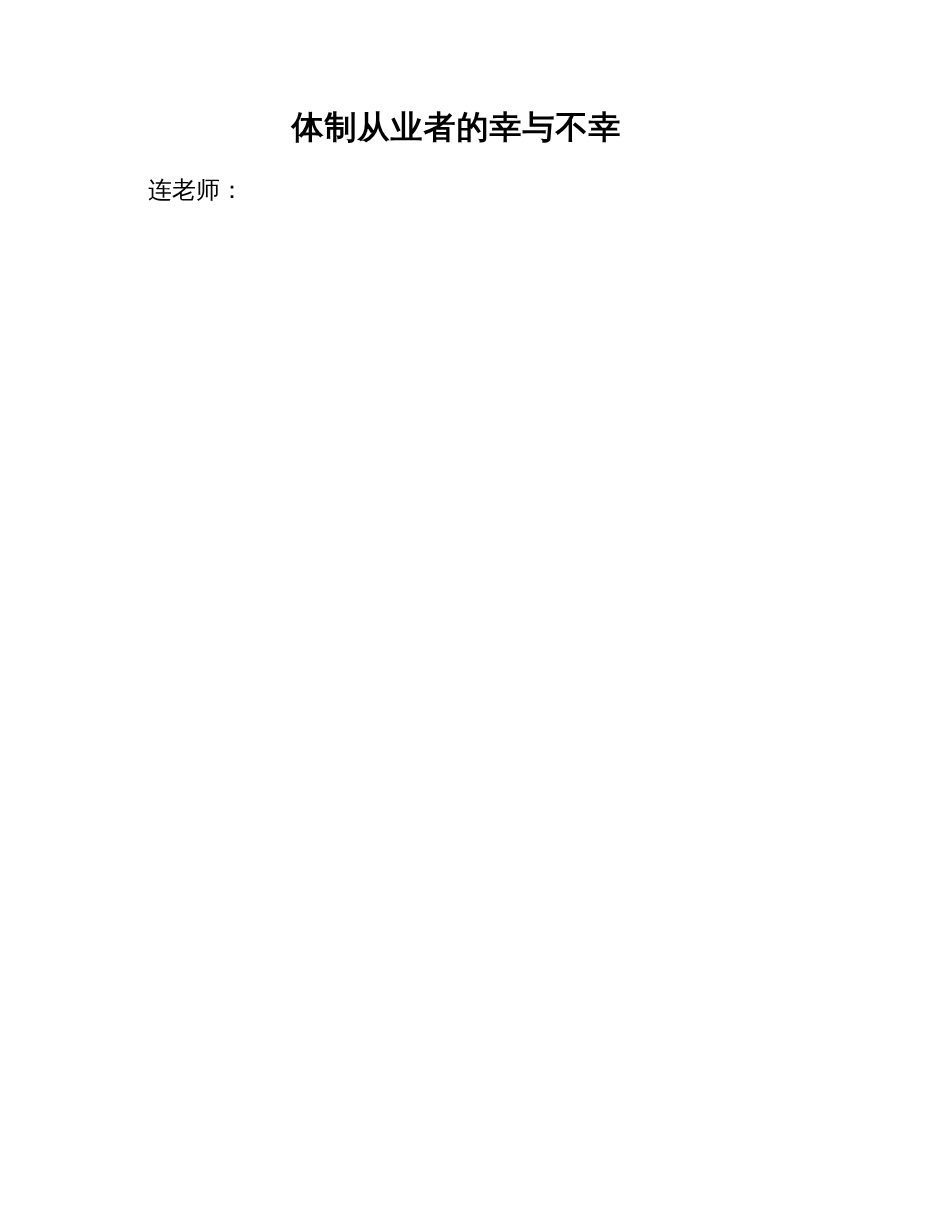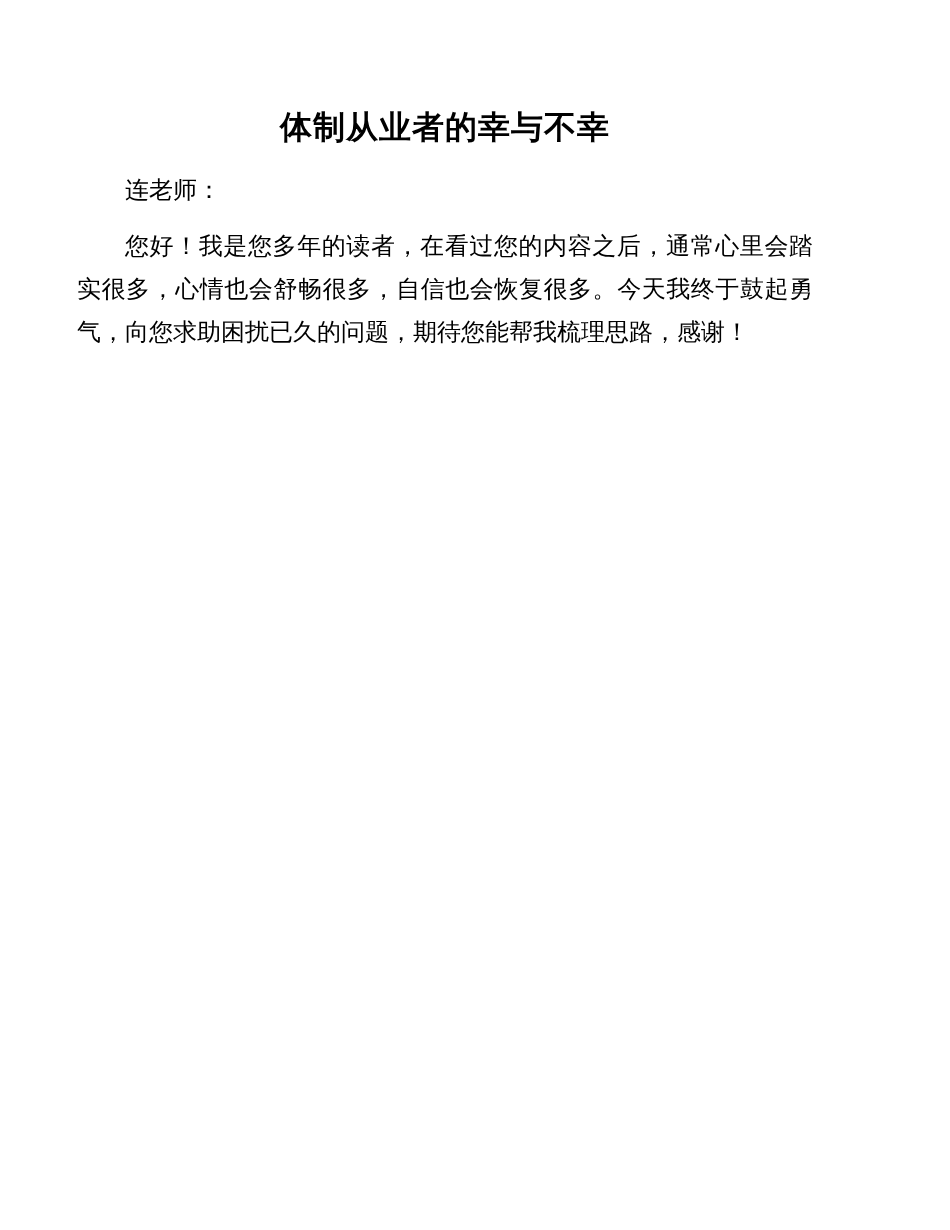--- a/index.html
+++ b/index.html
@@ -7,21 +7,21 @@
     padding: 0;
     background: #ffffff;
   }
   .page {
     position: relative;
     width: 950px;
     height: 1230px;
     box-sizing: border-box;
     background: #ffffff;
     color: #000000;
-    padding: 103px 137px 0 77px;
+    padding: 103px 137px 0 100px;
     overflow: hidden;
     font-family: "Liberation Sans", "DejaVu Sans", sans-serif;
   }
   .doc-title {
     margin: 0 0 17px 0;
     font-size: 32px;
     line-height: 48px;
     font-weight: 700;
     text-align: center;
     letter-spacing: 1px;
@@ -44,16 +44,15 @@
   }
 </style>
 </head>
 <body>
 
 <div class="page">
   <h1 class="doc-title">体制从业者的幸与不幸</h1>
 
   <p class="doc-greeting">连老师：</p>
 
-  <p class="doc-paragraph">您好！我是您多年的读者，在看过您的内容之后，通常心里会踏实很多，心情也会舒畅很多，自信也会恢复很多。今天我终于鼓起勇气，向您求助困扰已久的问题，期待您能帮我梳理思路，感谢！</p>
 
 
 </div>
 
 </body></html>

